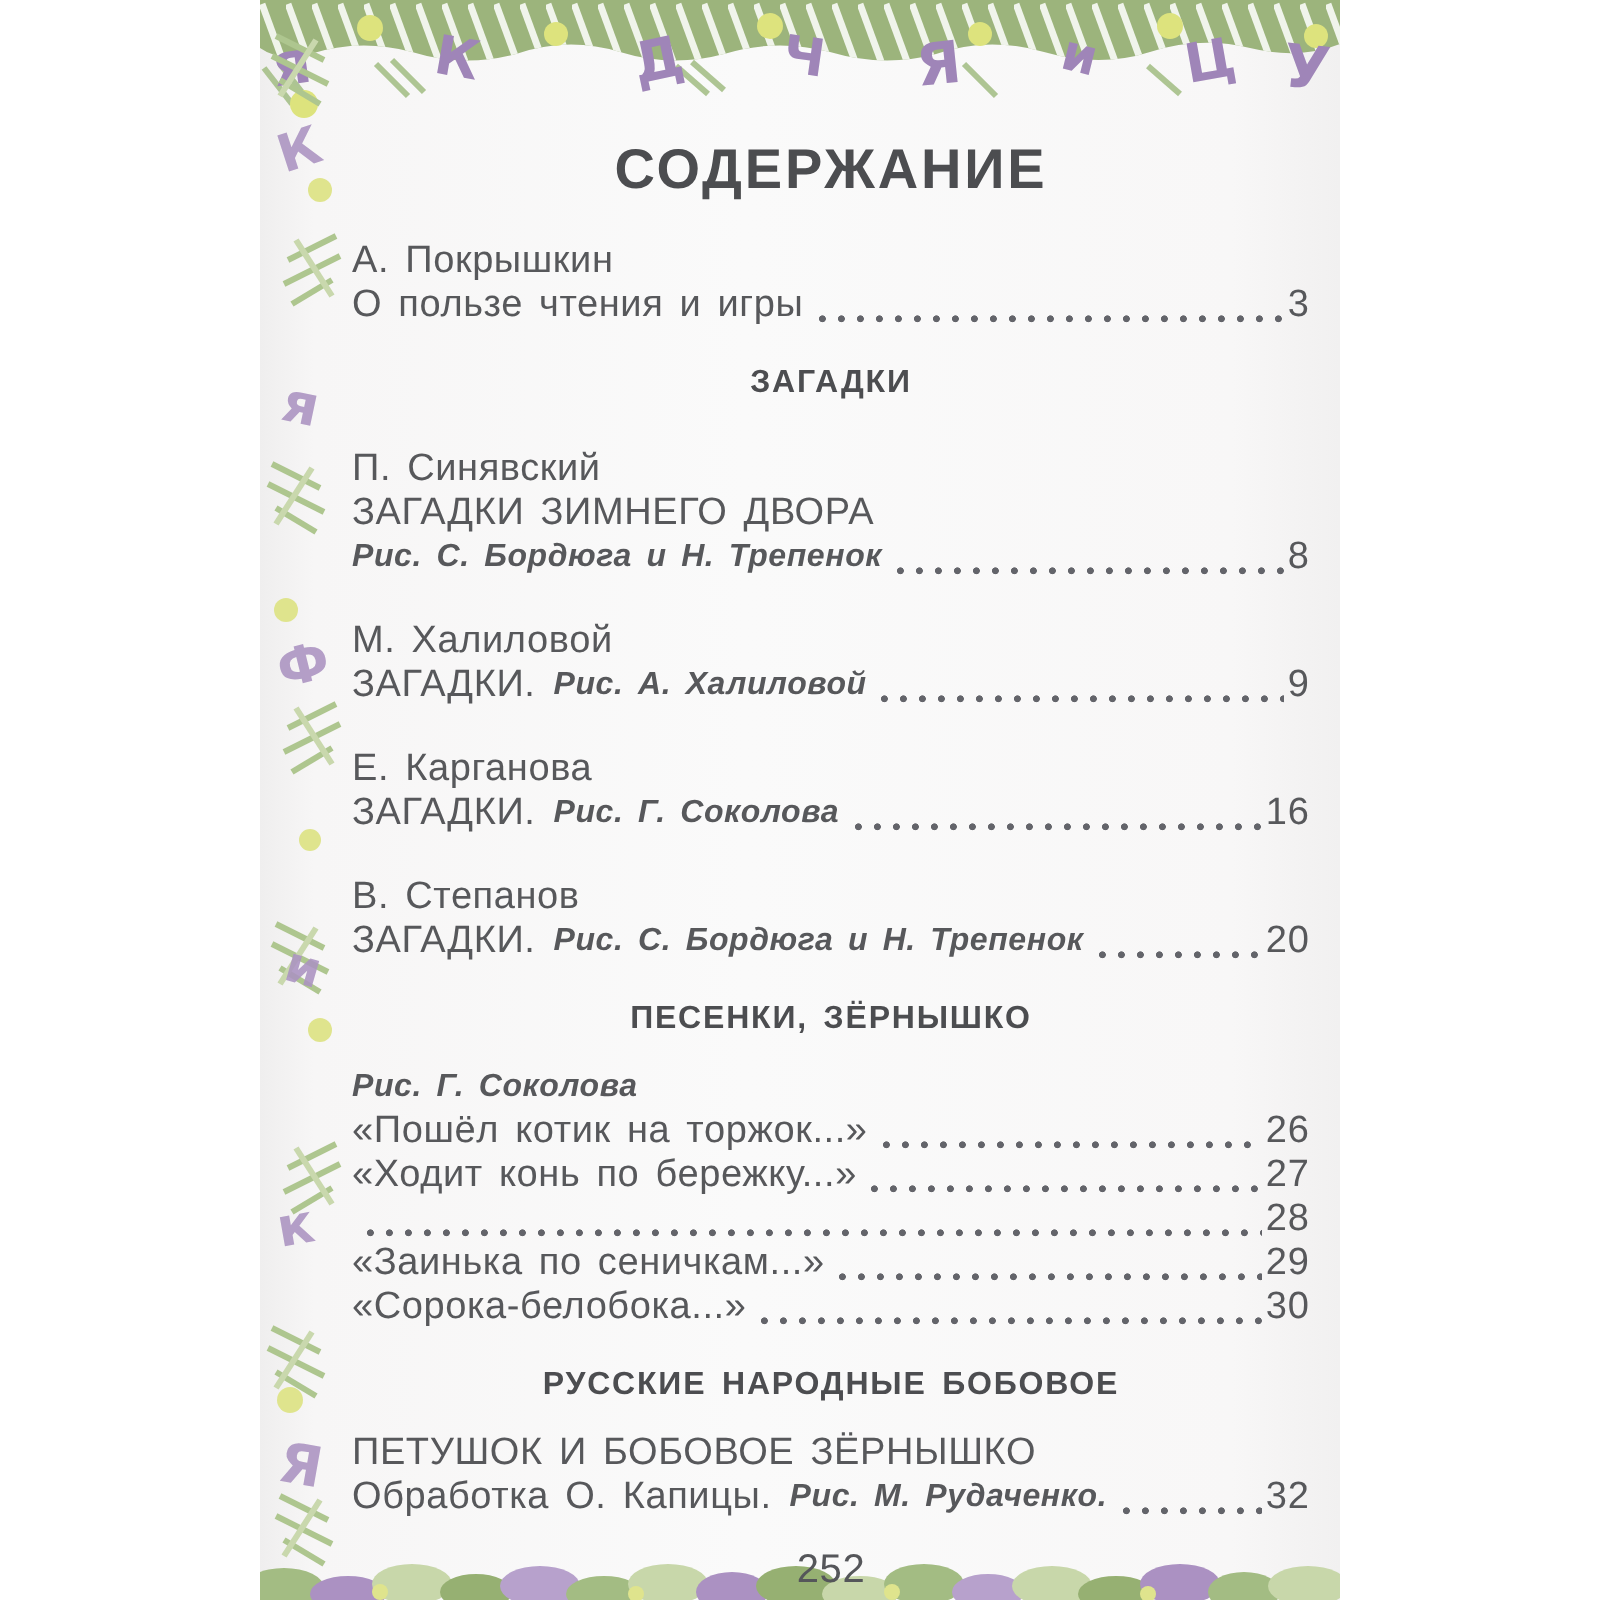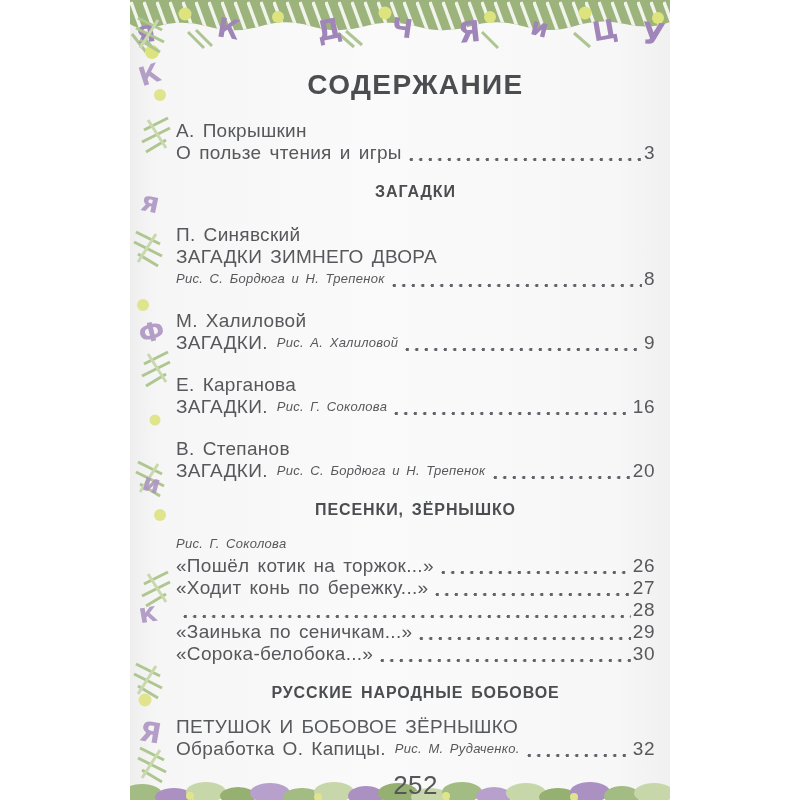--- a/index.html
+++ b/index.html
@@ -23,29 +23,29 @@
     font-weight:bold;text-align:center;font-size:28px;letter-spacing:1.4px;
     color:#4c4d50;line-height:26px;margin:0 0 22px 0;
   }
   .heading{
     font-weight:bold;text-align:center;font-size:16px;letter-spacing:.9px;
     color:#4c4d50;line-height:24px;margin:16px 0 11px 0;
   }
   .author{line-height:22px;margin-top:20px;}
   .plain{line-height:22px;}
   .line{display:flex;align-items:center;line-height:22px;}
-  .it{font-style:italic;font-size:13px;}
+  .it{font-style:italic;font-size:16px;font-weight:bold;}
   .line .it:not(:first-child){margin-left:9px;}
   .leader{
     flex:1;min-width:16px;height:5px;align-self:flex-end;margin:0 2px 2px 7px;
     background-image:radial-gradient(circle at 2.2px 2.4px,#63646a 1.55px,rgba(0,0,0,0) 1.9px);
     background-size:9.5px 5px;background-repeat:repeat-x;
   }
   .pageno{letter-spacing:.5px;}
-  .folio{text-align:center;margin-top:14px;font-size:26px;color:#55565a;line-height:22px;}
+  .folio{text-align:center;margin-top:14px;font-size:20px;color:#55565a;line-height:22px;}
 </style>
 </head>
 <body>
 
 <div class="photo">
 
   <svg class="decor-top" viewBox="0 0 540 60" xmlns="http://www.w3.org/2000/svg">
     <defs>
       <pattern id="hatch" width="13" height="34" patternUnits="userSpaceOnUse">
         <line x1="1" y1="2" x2="12" y2="32" stroke="#ffffff" stroke-width="3.4"></line>

